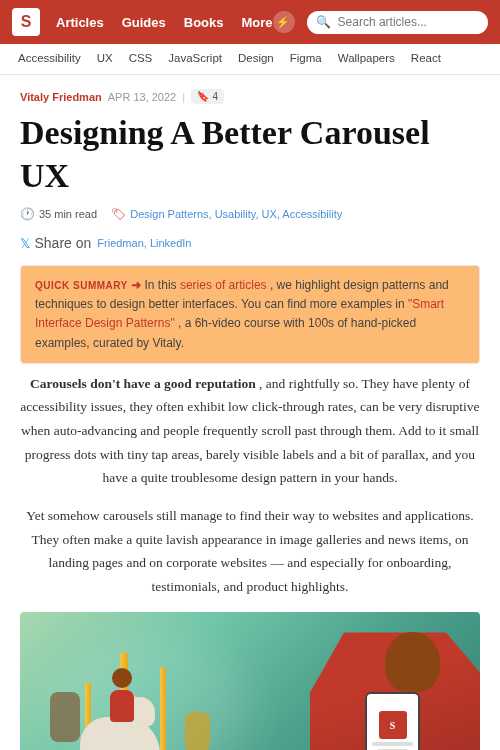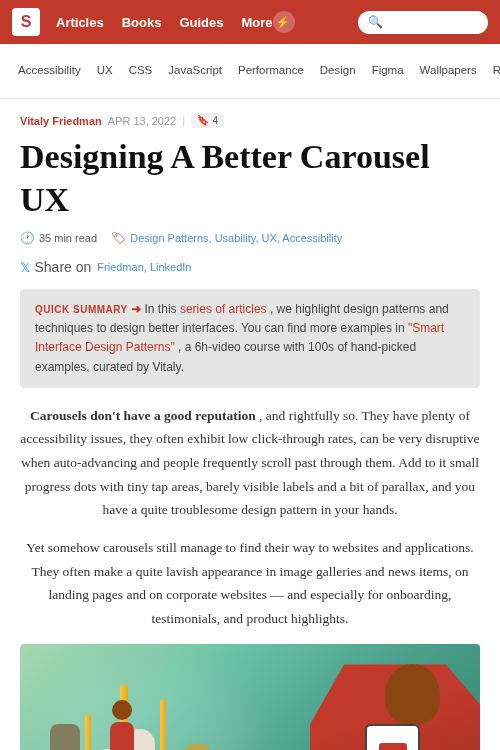--- a/index.html
+++ b/index.html
@@ -88,21 +88,21 @@
       border-bottom: 1px solid #e5e5e5;
       padding: 0 10px;
       gap: 0;
       overflow: hidden;
       background: #fff;
     }
     .sec-nav-item {
       font-family: sans-serif;
       font-size: 11.5px;
       color: #444;
-      padding: 20px 8px;
+      padding: 8px 8px;
       cursor: pointer;
       white-space: nowrap;
       border-bottom: 2px solid transparent;
     }
 
     
     .article-wrap {
       padding: 14px 20px 20px;
     }
     .author-line {
@@ -153,25 +153,25 @@
       text-decoration: none;
     }
     .share-item {
       display: flex; align-items: center; gap: 4px;
       font-family: sans-serif; font-size: 11px; color: #555;
     }
     .twitter-icon { color: #1da1f2; font-size: 13px; }
 
     
     .summary-box {
-      background: #e5e5e5;
+      background: #fdba74;
       border: 1px solid #e8e8e8;
       border-radius: 4px;
       padding: 10px 14px;
-      margin-bottom: 16px;
+      margin-bottom: 8px;
       font-family: sans-serif;
       font-size: 12px;
       line-height: 1.6;
       color: #444;
     }
     .quick-summary-label {
       color: #c0392b;
       font-weight: 700;
       letter-spacing: 0.5px;
       font-size: 10px;
@@ -368,38 +368,38 @@
   </style>
 </head>
 <body>
 
 <nav>
   <div class="nav-logo">
     <span>S</span>
   </div>
   <div class="nav-items">
     <span class="nav-item">Articles</span>
+    <span class="nav-item">Guides</span>
     <span class="nav-item">Books</span>
-    <span class="nav-item">Guides</span>
     <span class="nav-item nav-more">
       <span>More</span>
       <span class="nav-more-icon">⚡</span>
     </span>
   </div>
   <div class="nav-search">
     <span class="search-icon-svg">🔍</span>
+    <input type="text" placeholder="Search articles..." style="">
   </div>
 </nav>
 
 <div class="secondary-nav">
   <span class="sec-nav-item">Accessibility</span>
   <span class="sec-nav-item">UX</span>
   <span class="sec-nav-item">CSS</span>
   <span class="sec-nav-item">JavaScript</span>
-  <span class="sec-nav-item">Performance</span>
   <span class="sec-nav-item">Design</span>
   <span class="sec-nav-item">Figma</span>
   <span class="sec-nav-item">Wallpapers</span>
   <span class="sec-nav-item">React</span>
 
 </div>
 
 <div class="article-wrap">
 
   <div class="author-line">

